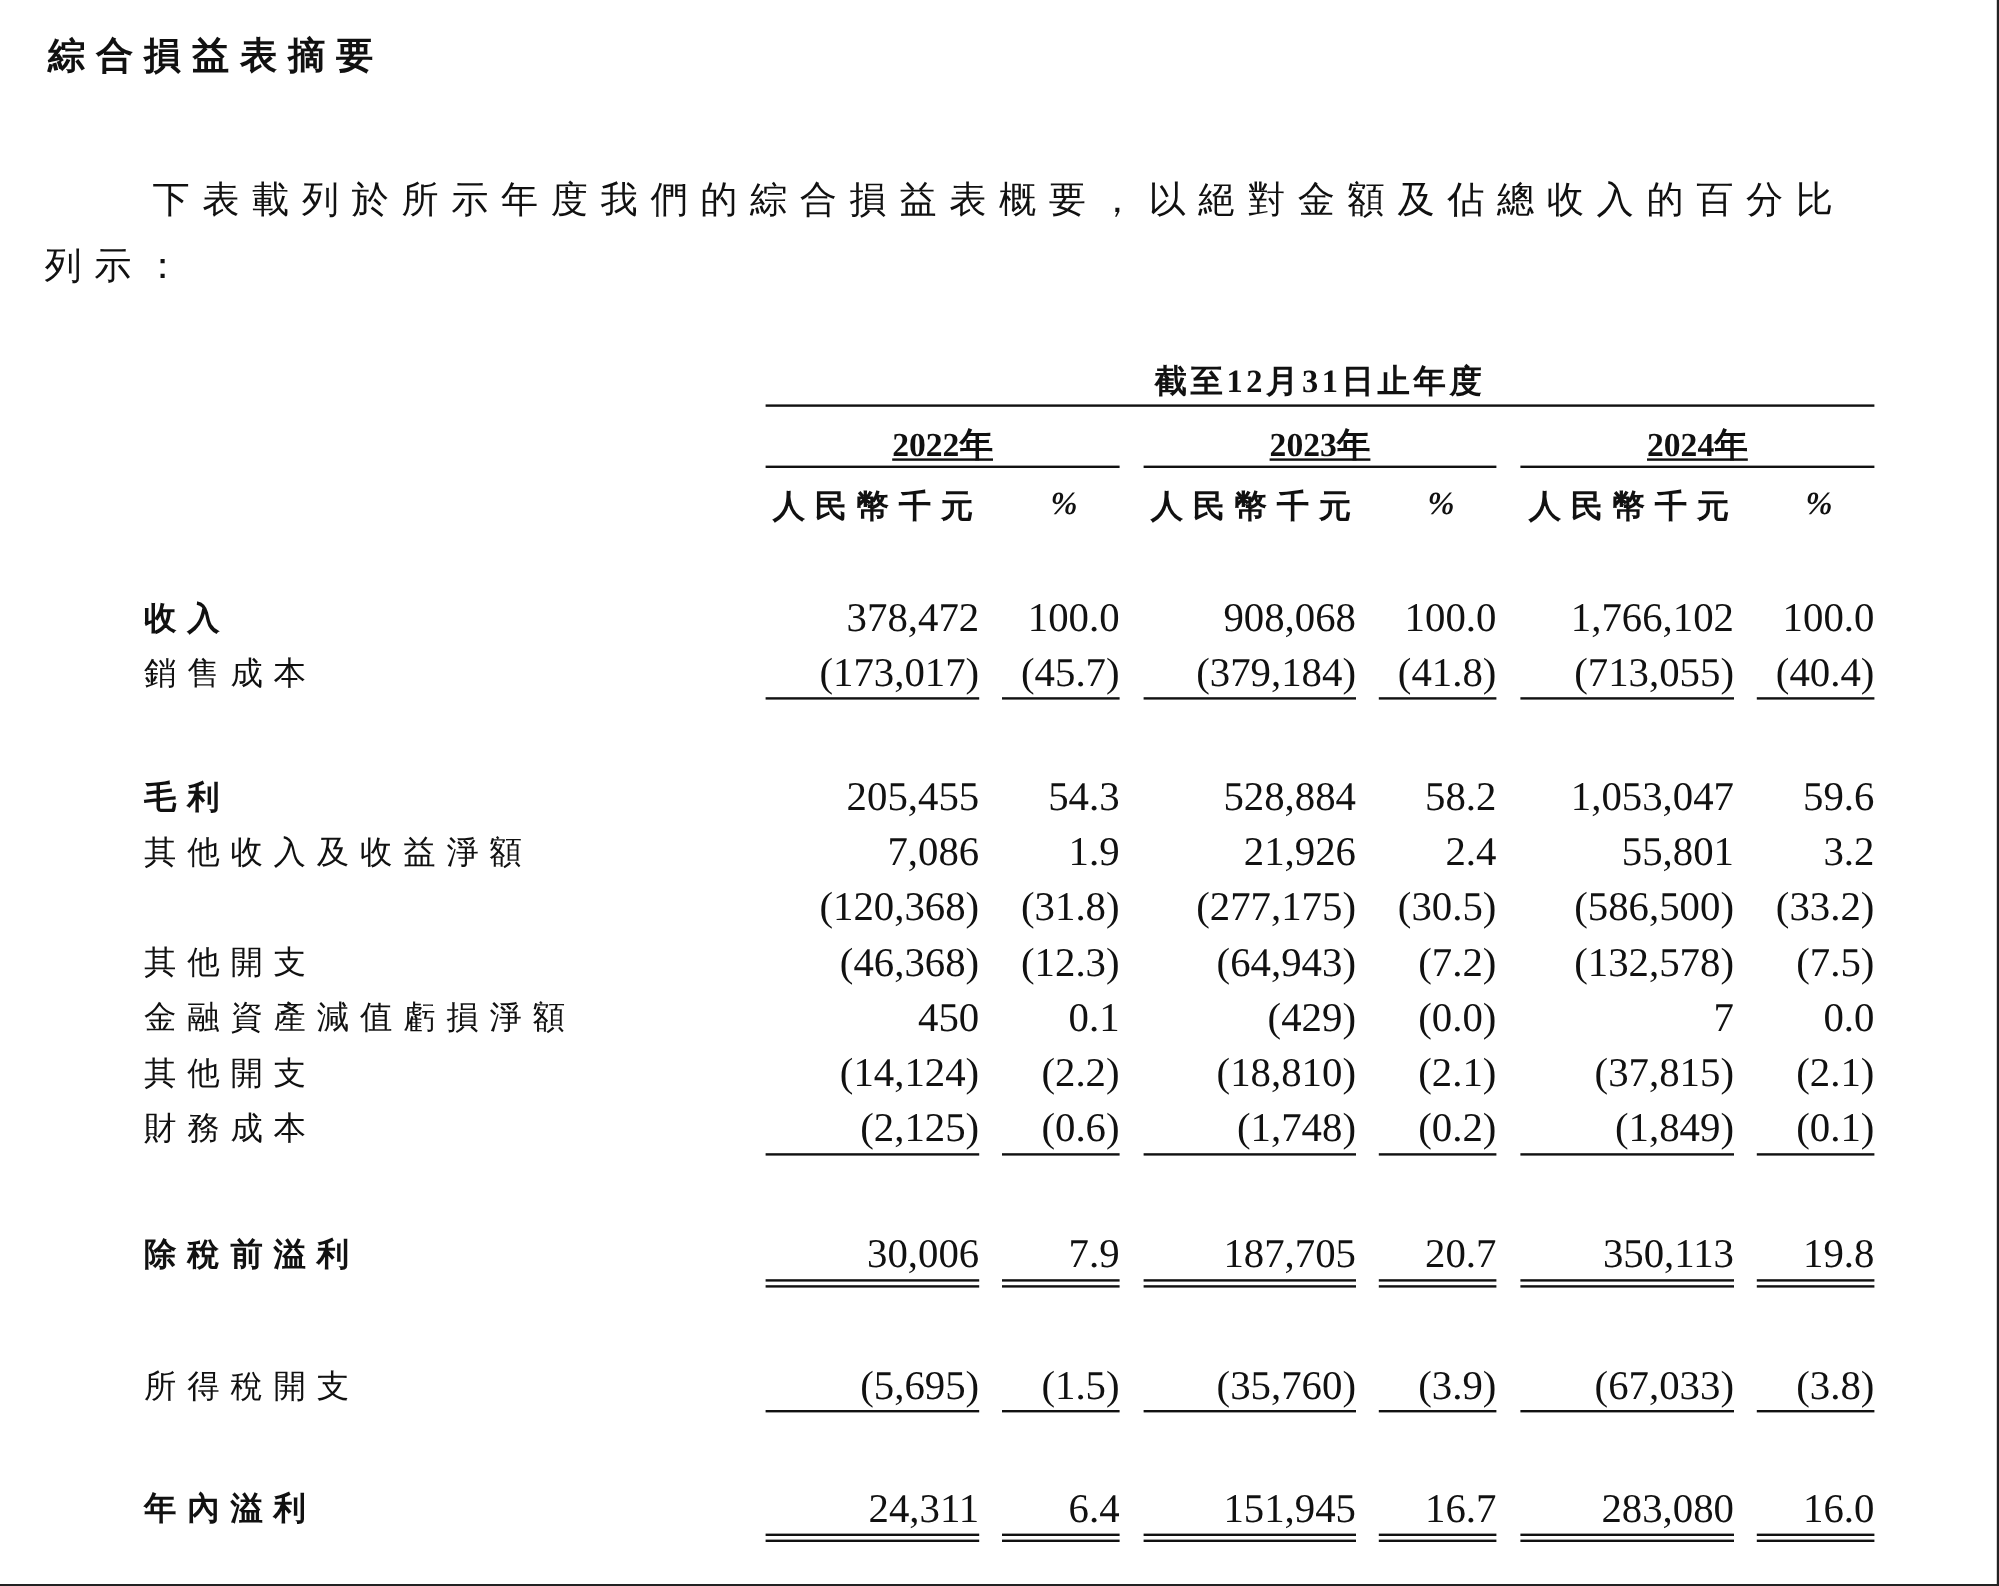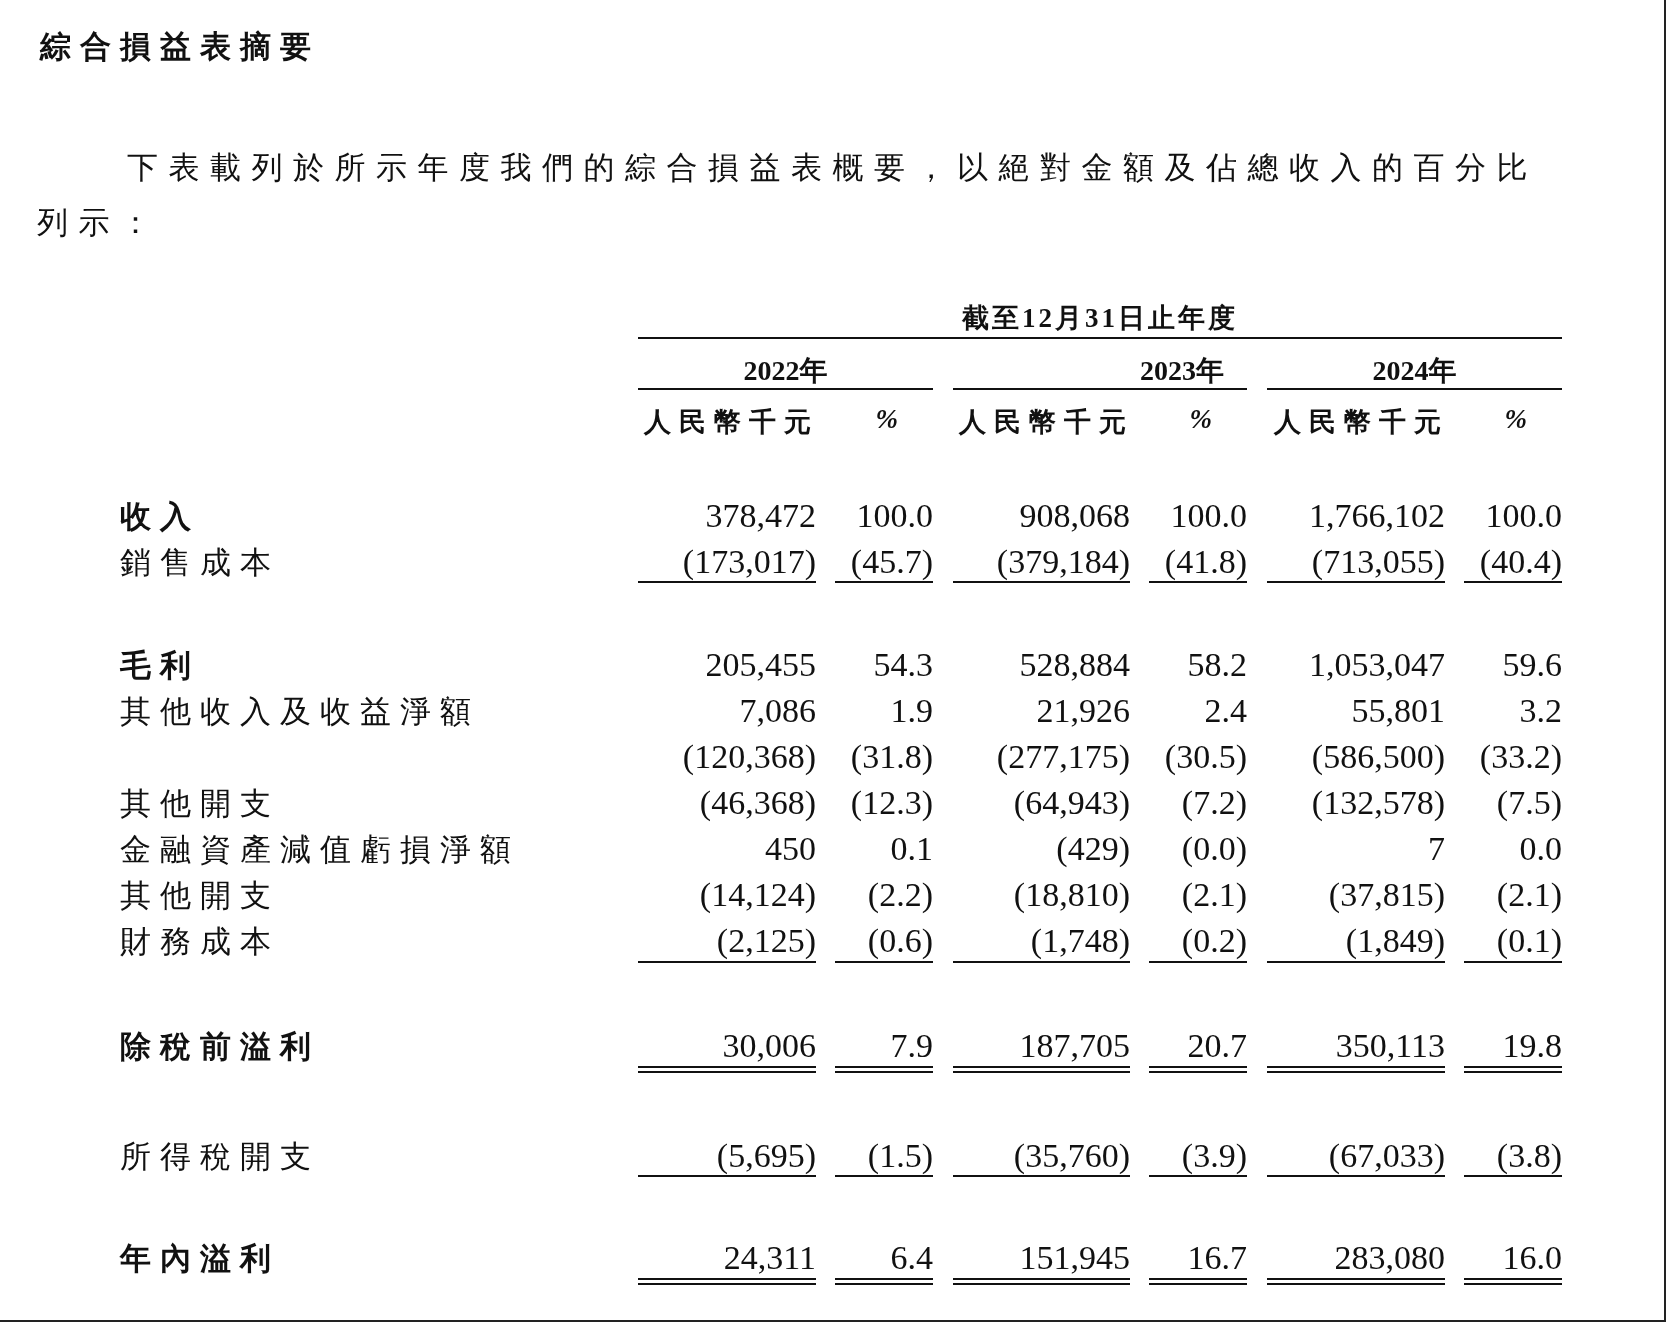--- a/index.html
+++ b/index.html
@@ -24,34 +24,34 @@
   }
   .para .indent { display: inline-block; width: 90px; }
   .hline { position: absolute; height: 0; border-top: 2.5px solid #111; }
   .dbl { position: absolute; height: 2.5px; border-top: 2.5px solid #111; border-bottom: 2.5px solid #111; }
   .hdr-period {
     position: absolute; left: 638px; width: 924px; top: 300px; text-align: center;
     font-size: 27px; font-weight: bold; font-family: "Liberation Serif", serif; letter-spacing: 3px;
   }
   .hdr-year {
     position: absolute; top: 352px; text-align: center;
-    font-size: 28px; font-weight: bold; font-family: "Liberation Serif", serif;
+    font-size: 28px; font-weight: bold; font-family: "Liberation Serif", serif; text-decoration: underline;
   }
   .hdr-unit {
     position: absolute; top: 404px; font-size: 27px; font-weight: bold;
     font-family: "DejaVu Sans", sans-serif; letter-spacing: 8px;
   }
   .hdr-pct {
     position: absolute; top: 404px; font-size: 27px; font-weight: bold; font-style: italic;
     font-family: "Liberation Serif", serif; text-align: right;
   }
   .row { position: absolute; left: 0; width: 1666px; height: 40px; }
   .row .label {
     position: absolute; left: 120px; top: 0;
-    font-size: 31px; letter-spacing: 9px; line-height: 36px;
+    font-size: 27px; letter-spacing: 9px; line-height: 36px;
     font-family: "DejaVu Sans", sans-serif;
   }
   .row.bold .label { font-weight: bold; }
   .row .num {
     position: absolute; top: 0; text-align: right; line-height: 36px;
     font-size: 34px; font-family: "Liberation Serif", serif; white-space: nowrap;
   }
   .num.neg { margin-right: -11px; }
   .c-a22 { left: 638px; width: 178px; }
   .c-p22 { left: 835px; width: 98px; }
@@ -69,21 +69,21 @@
 
 <div class="para">
   <span class="indent"></span><span>下表載列於所示年度我們的綜合損益表概要，以絕對金額及佔總收入的百分比</span><br>
   <span>列示：</span>
 </div>
 
 <div class="hdr-period">截至12月31日止年度</div>
 <div class="hline" style="left:638px; width:924px; top:337px;"></div>
 
 <div class="hdr-year" style="left:638px; width:295px;">2022年</div>
-<div class="hdr-year" style="left:930px; width:294px;text-align:right;">2023年</div>
+<div class="hdr-year" style="left:953px; width:294px;">2023年</div>
 <div class="hdr-year" style="left:1267px; width:295px;text-align:center;">2024年</div>
 <div class="hline" style="left:638px; width:295px; top:388px;"></div>
 <div class="hline" style="left:953px; width:294px; top:388px;"></div>
 <div class="hline" style="left:1267px; width:295px; top:388px;"></div>
 
 <div class="hdr-unit" style="left:644px;">人民幣千元</div>
 <div class="hdr-pct" style="left:835px; width:63px;">%</div>
 <div class="hdr-unit" style="left:959px;">人民幣千元</div>
 <div class="hdr-pct" style="left:1149px; width:63px;">%</div>
 <div class="hdr-unit" style="left:1274px;">人民幣千元</div>

